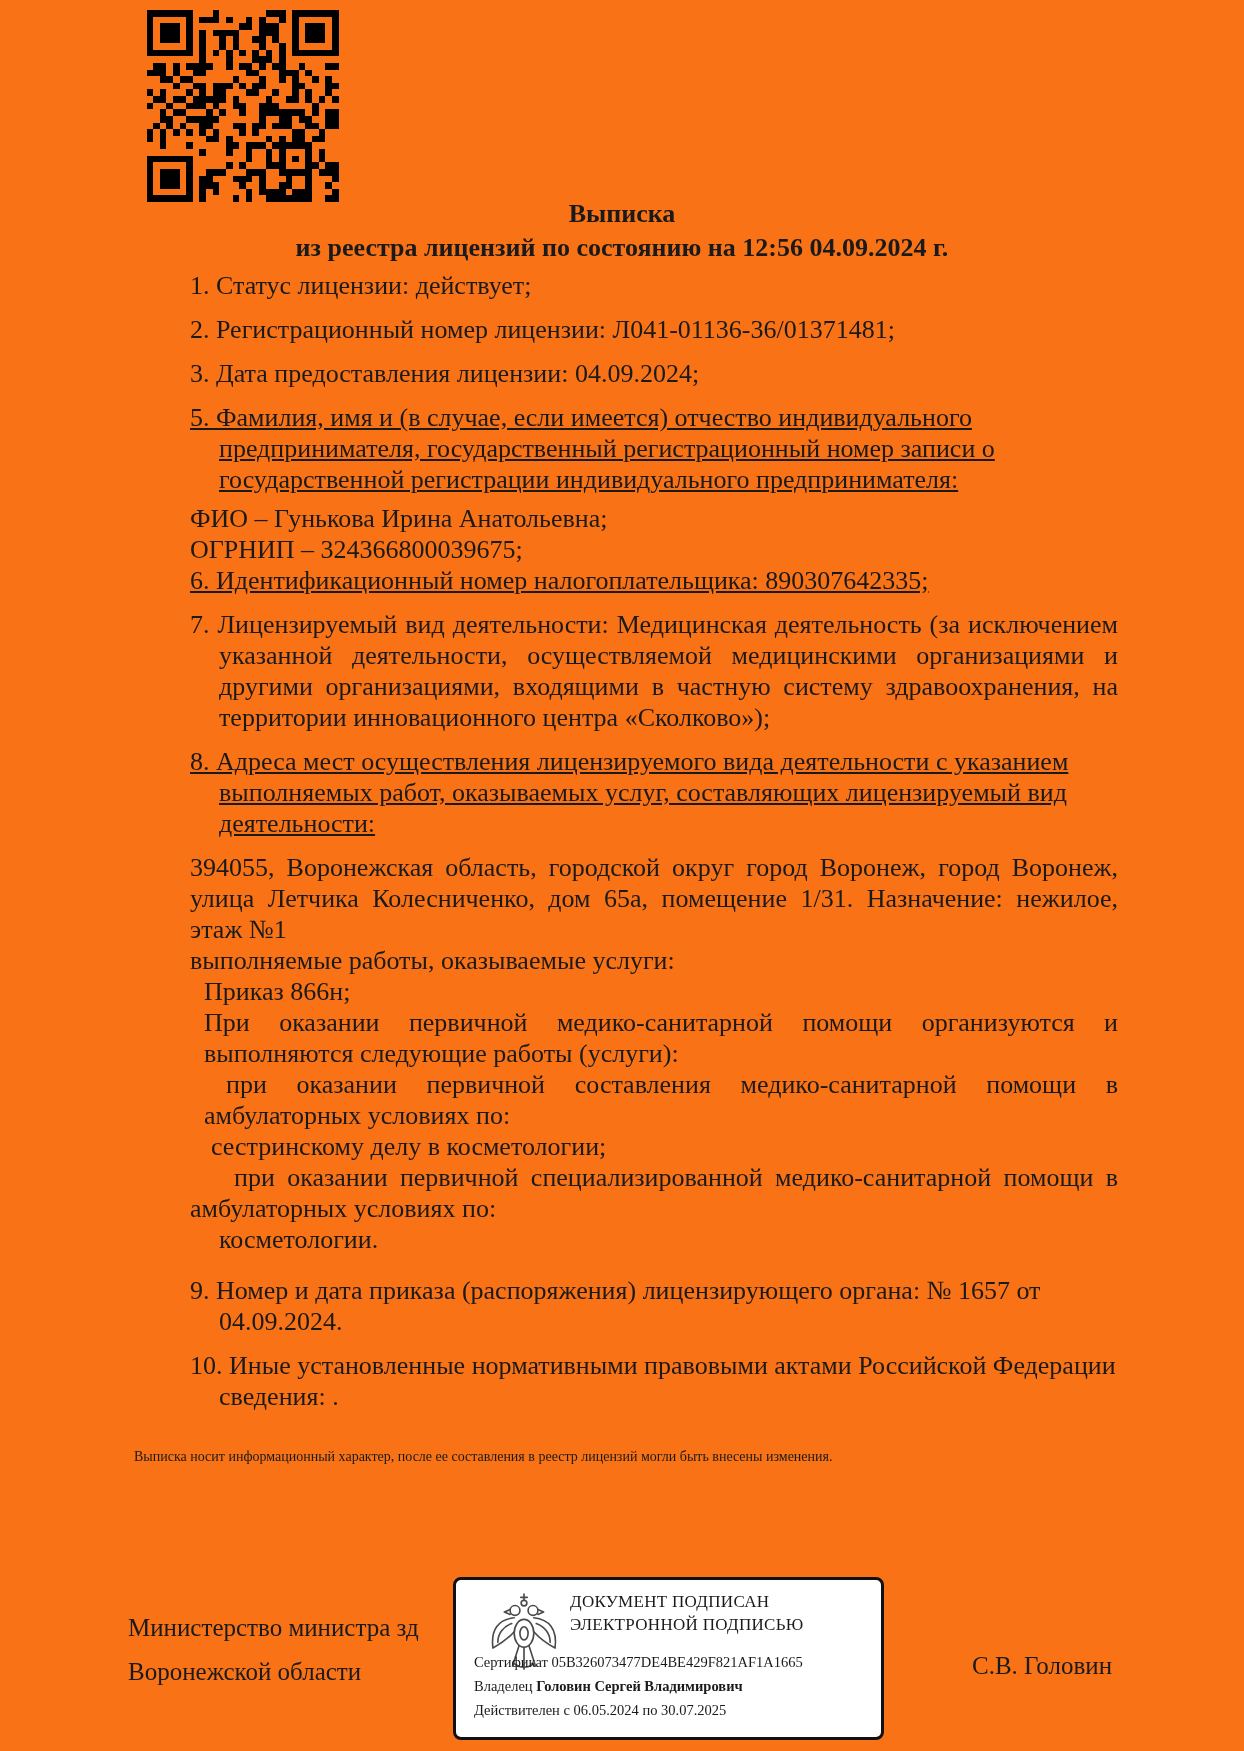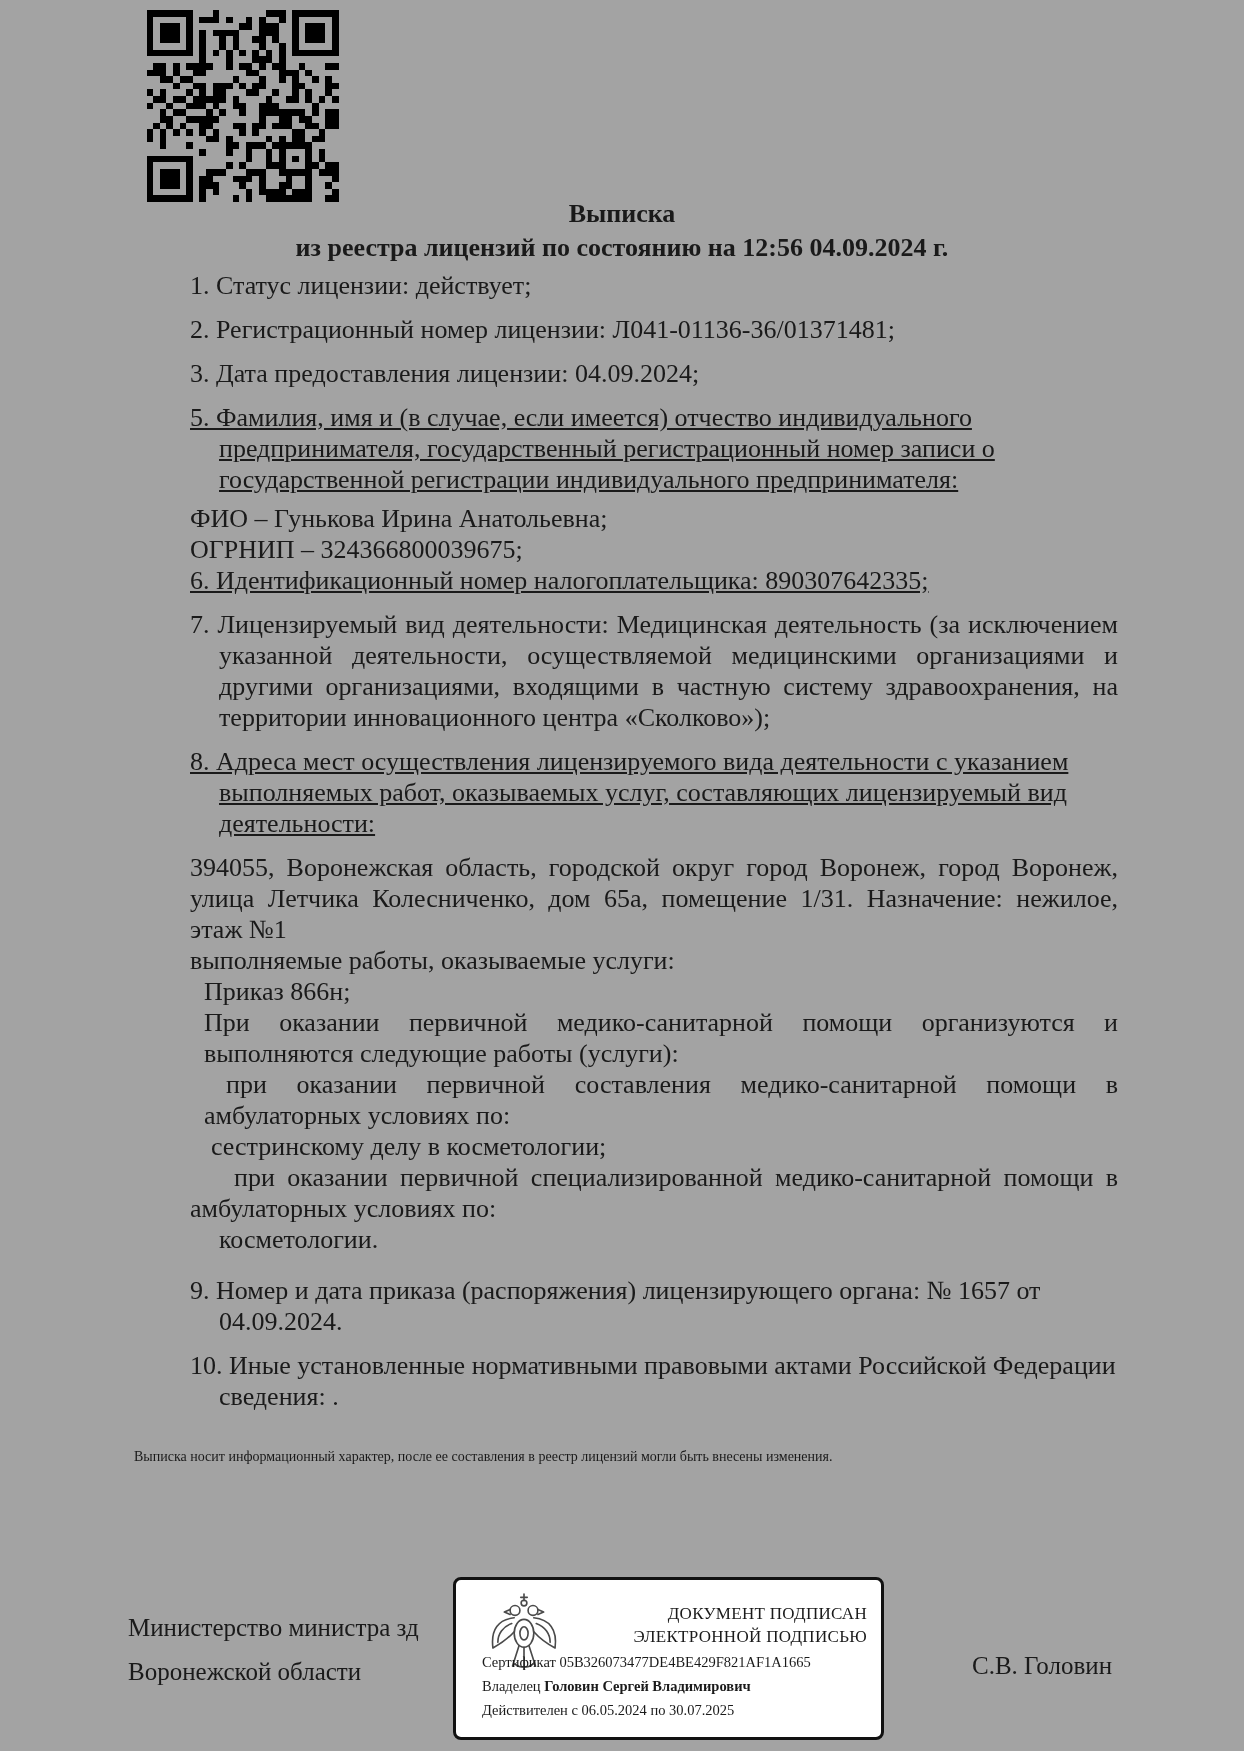--- a/index.html
+++ b/index.html
@@ -1,19 +1,19 @@
 <!DOCTYPE html>
 <html><head>
 <meta charset="utf-8">
 <style>
   html,body{margin:0;padding:0;background:#e8e8e8;}
   .page{
     position:relative;
     width:1244px;height:1751px;
-    background:#a3a3a3;
+    background:#f97316;
     font-family:"Liberation Serif","DejaVu Serif",serif;
     color:#1a1a1a;
     overflow:hidden;
     margin:0 auto;
   }
   
   .qr{position:absolute;left:140px;top:10px;width:205px;height:192px;}
   .qr svg{width:100%;height:100%;}
   
   .title-block{position:absolute;left:0;top:197px;width:1244px;text-align:center;}
@@ -39,22 +39,22 @@
   .sig-right{position:absolute;left:972px;top:1652px;font-size:25px;white-space:nowrap;}
   
   .stamp{
     position:absolute;left:453px;top:1577px;width:431px;height:163px;
     background:#ffffff;border:3px solid #111;border-radius:8px;
     box-sizing:border-box;padding:10px 14px 8px 14px;
   }
   .stamp-top{display:flex;align-items:flex-start;}
   .stamp-emblem{width:92px;height:94px;flex:0 0 auto;margin-left:8px;}
   .stamp-emblem svg{width:100%;height:100%;}
-  .stamp-header{flex:1;text-align:right;font-size:17px;line-height:23px;margin-top:12px;letter-spacing:0.3px;}
-  .stamp-lines{margin-top:-34px;margin-left:12px;}
+  .stamp-header{flex:1;text-align:left;font-size:17px;line-height:23px;letter-spacing:0.3px;}
+  .stamp-lines{margin-top:-34px;margin-left:4px;}
   .stamp-line{font-size:14.5px;line-height:24px;white-space:nowrap;}
   .stamp-line .bold{font-weight:bold;}
 </style>
 </head>
 <body>
 
 <div class="page">
 
   <div class="qr">
     <svg id="qr-svg" viewBox="0 0 29 29" shape-rendering="crispEdges" aria-hidden="true">

